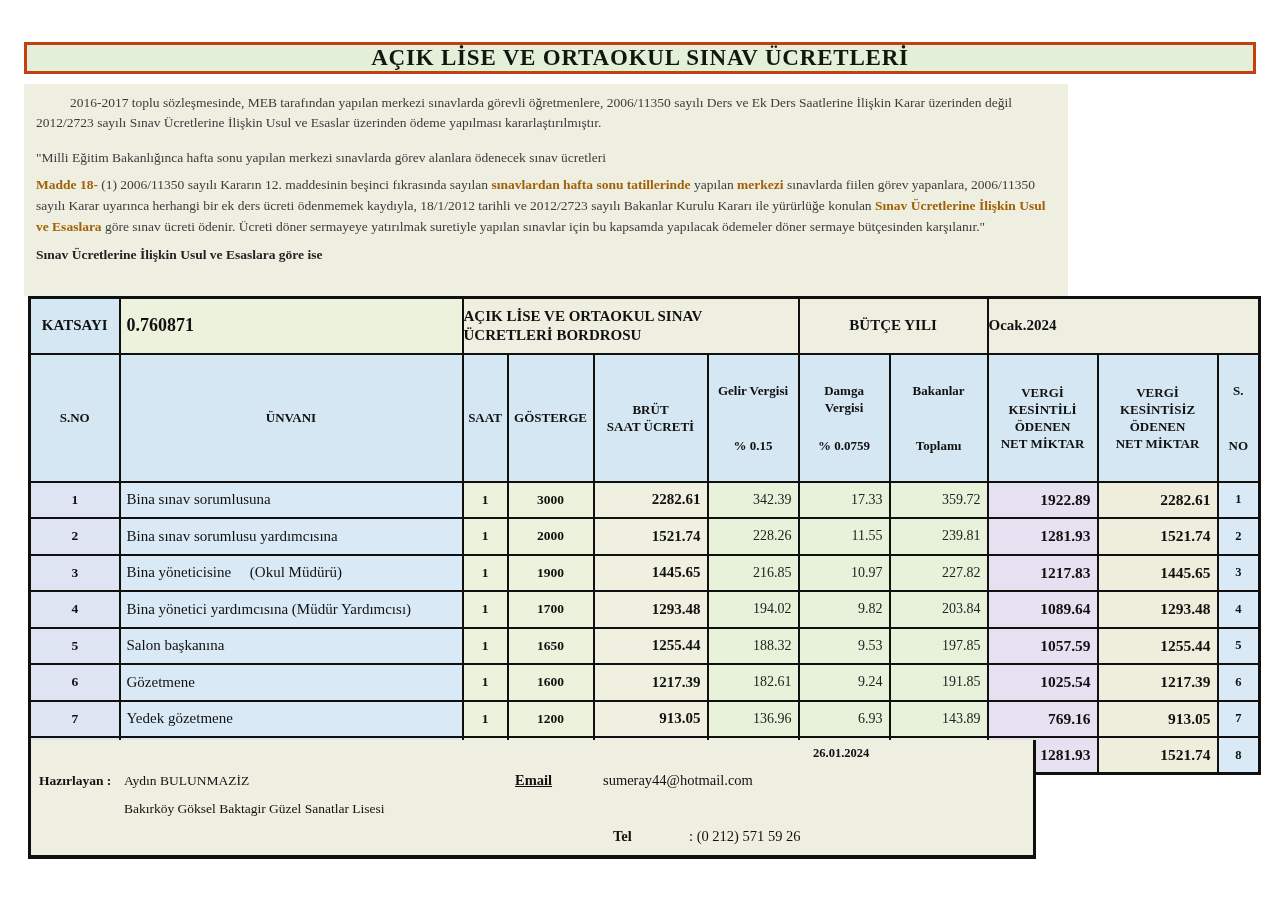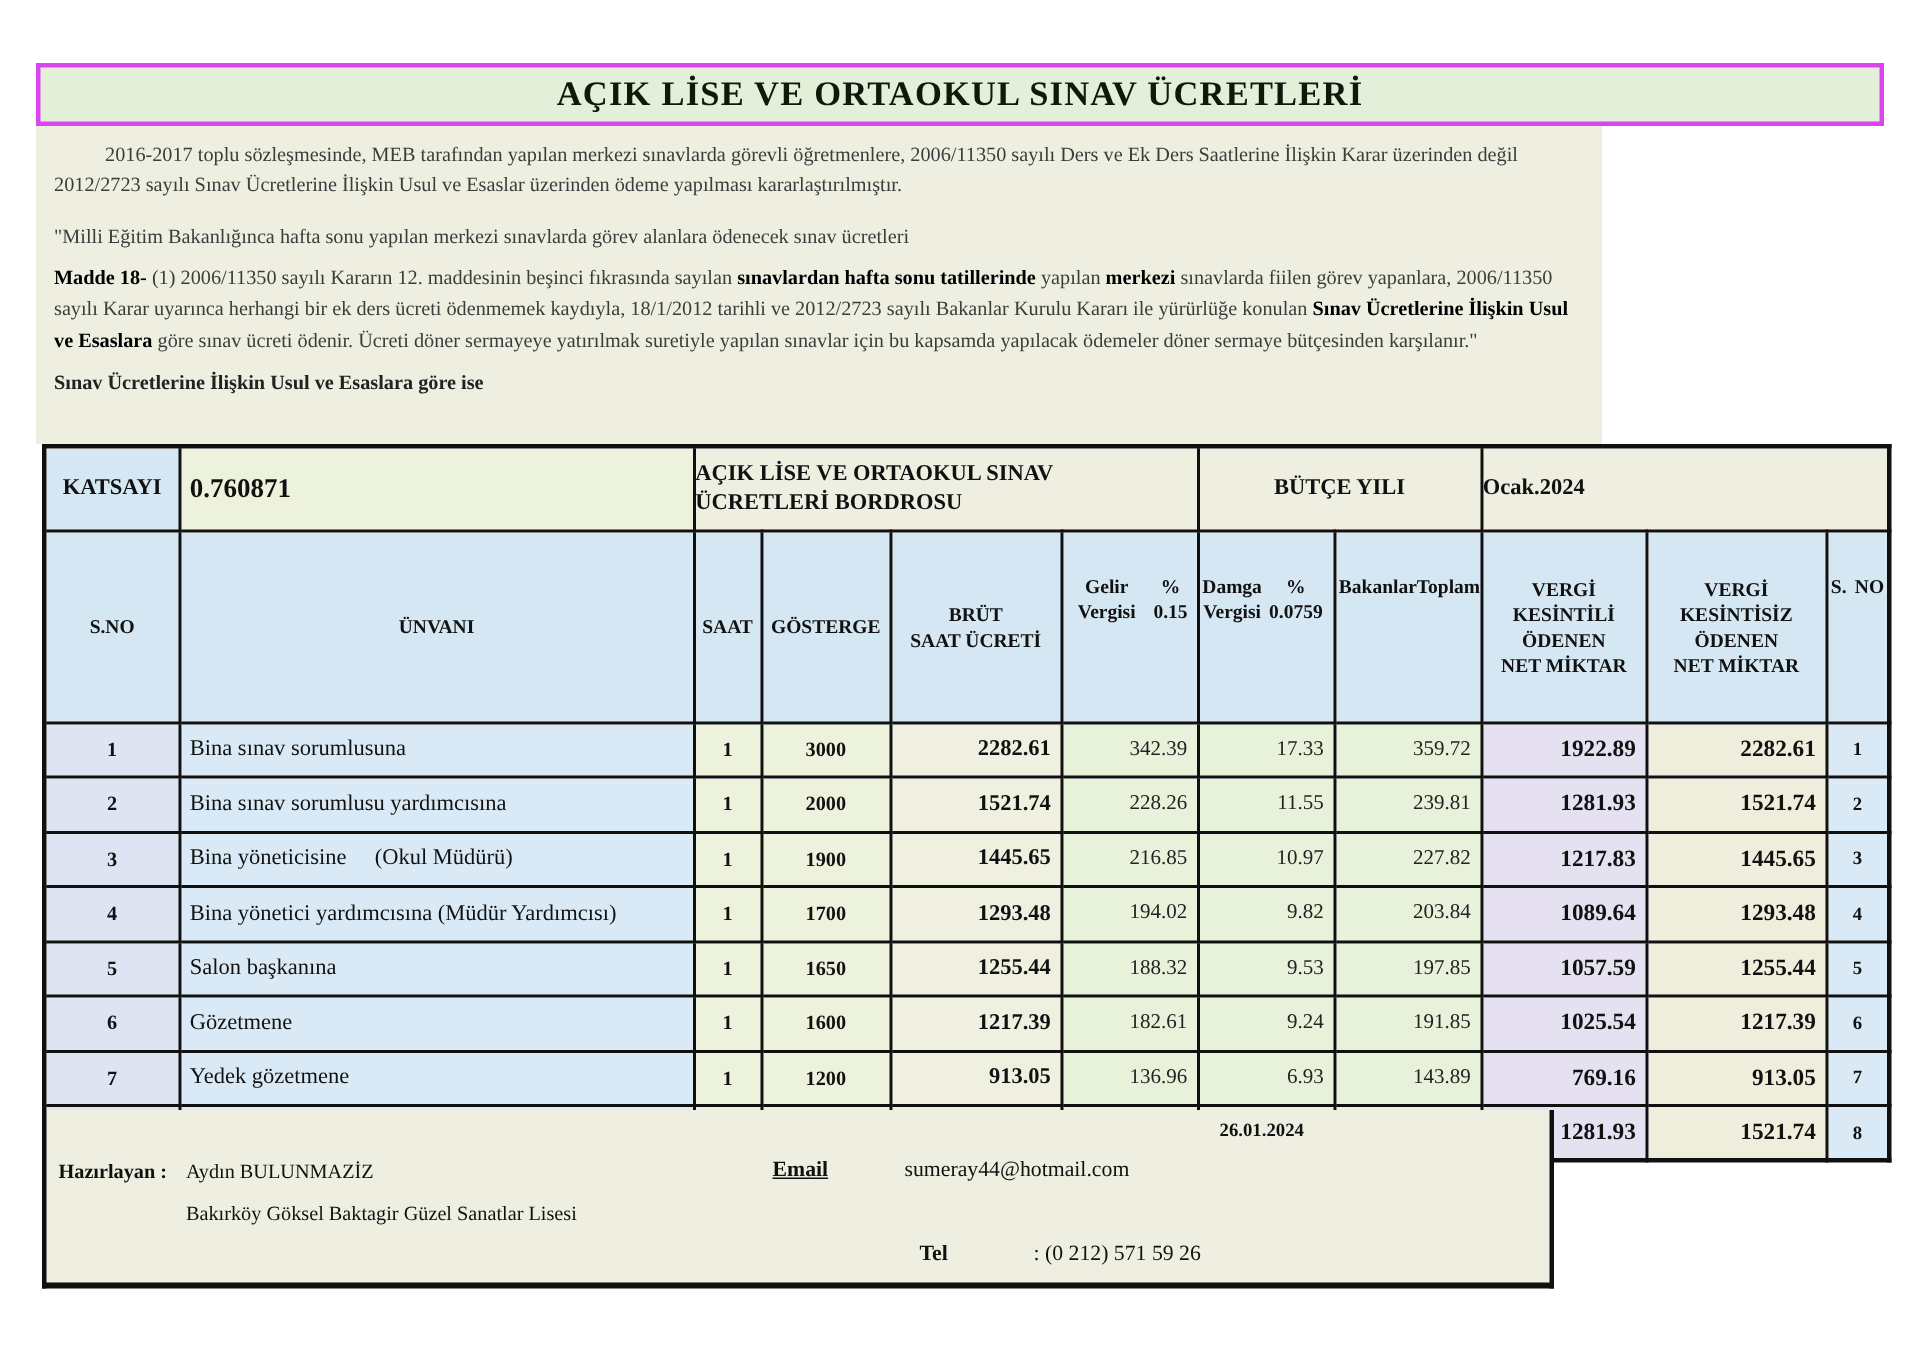--- a/index.html
+++ b/index.html
@@ -1,50 +1,50 @@
 <!DOCTYPE html>
 <html style="--title-bg: #e4efd9; --cream: #eeeee1; --hdr-blue: #d4e7f3; --periwinkle: #dee4f1; --row-blue: #d9eaf6; --pale-green: #ecf2dc; --cell-green: #e8f1da; --brut-bg: #eff0e0; --lavender: #e6e1f1; --net2-bg: #efeedd;"><head>
 <meta charset="utf-8">
 <style>
   * { margin:0; padding:0; box-sizing:border-box; }
   html,body { width:1280px; height:906px; background:#ffffff;
     font-family:"Liberation Serif", serif; color:#111; }
 
-  .title-box { position:absolute; left:24px; top:42px; width:1232px; height:42px;
-    background:var(--title-bg); border:3px solid #d946ef;
+  .title-box { position:absolute; left:24px; top:42px; width:1232px; height:32px;
+    background:var(--title-bg); border:3px solid #c2410c;
     display:flex; align-items:center; justify-content:center; }
   .title-box h1 { font-size:23px; font-weight:bold; letter-spacing:0.8px; color:#10180c; }
 
   .intro { position:absolute; left:24px; top:84px; width:1044px; height:212px;
     background:var(--cream); color:#3c3c3c; font-size:13.5px; line-height:20px;
     padding:9px 14px 0 12px; }
   .intro .p1 { text-indent:34px; }
   .intro .p2 { margin-top:24px; }
   .intro .p3 { margin-top:15px; }
   .intro .p4 { margin-top:6px; line-height:21px; }
-  .intro .p4 b { color:#000000; }
+  .intro .p4 b { color:#a16207; }
   .intro .p5 { margin-top:8px; font-weight:bold; color:#222; font-size:13.5px; }
 
   table.fee { position:absolute; left:28px; top:296px; width:1230px;
     border-collapse:collapse; table-layout:fixed; }
   table.fee td { border:2px solid #101010; overflow:hidden; }
   table.fee { border:3px solid #101010; }
 
   tr.meta-row { height:56px; }
   td.katsayi-label { background:var(--hdr-blue); font-weight:bold; font-size:15px; text-align:center; }
   td.katsayi-value { background:var(--pale-green); font-weight:bold; font-size:18px; text-align:left; padding-left:6px; }
   td.bordro-title { background:var(--cream); font-weight:bold; font-size:15px; line-height:19px;margin-left:12px; }
   td.budget-label { background:var(--cream); font-weight:bold; font-size:15px; text-align:center; }
   td.budget-value { background:var(--cream); font-weight:bold; font-size:15px; text-align:left; }
 
   tr.header-row { height:96px; }
   tr.header-row td { background:var(--hdr-blue); font-weight:bold; font-size:13px;
     text-align:center; vertical-align:middle; white-space:pre-line; line-height:17px; }
   td.hdr-split { vertical-align:top; }
-  td.hdr-split .split { display:flex; justify-content:space-between;
+  td.hdr-split .split { display:flex; flex-direction:column; justify-content:space-between;
     height:92px; padding:10px 2px 10px 2px; }
 
   tbody.data tr { height:36.5px; }
   td.c-sno  { background:var(--periwinkle); text-align:center; font-weight:bold; font-size:13.5px; }
   td.c-unvan{ background:var(--row-blue); text-align:left; padding-left:6px; font-size:15px;
     white-space:pre-wrap; line-height:17px; vertical-align:middle; }
   td.c-saat, td.c-gosterge { background:var(--pale-green); text-align:center; font-weight:bold; font-size:13.5px; }
   td.c-brut { background:var(--brut-bg); text-align:right; font-weight:bold; font-size:15px; padding-right:6px; }
   td.c-gelir, td.c-damga, td.c-kesinti { background:var(--cell-green); text-align:right; font-size:14px; padding-right:6px; color:#222; }
   td.c-net1 { background:var(--lavender); text-align:right; font-weight:bold; font-size:15.5px; padding-right:6px; }

